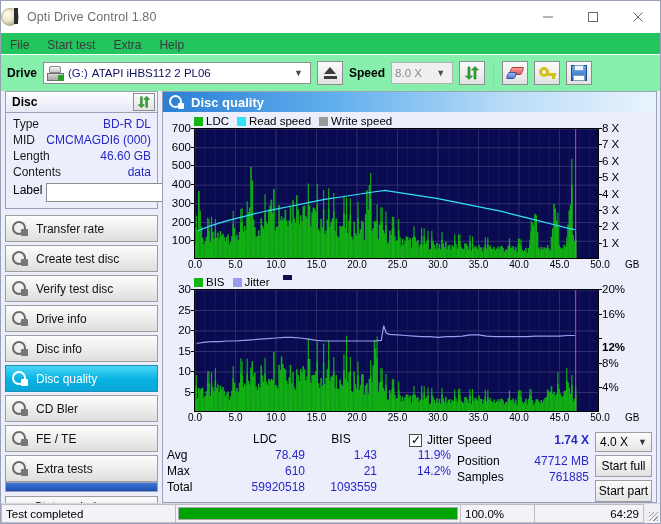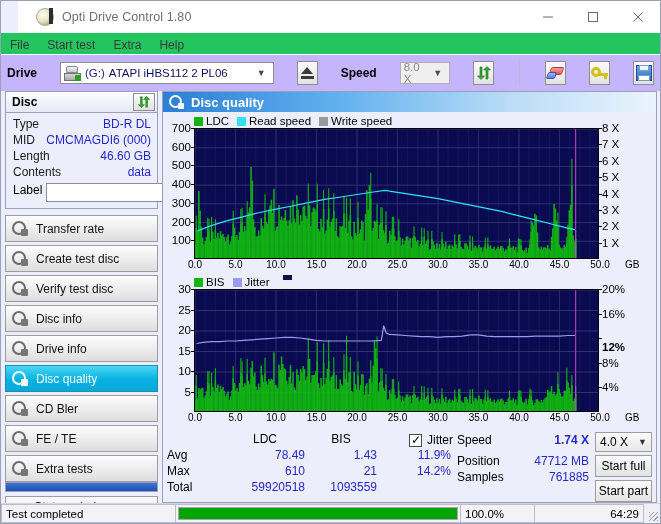--- a/index.html
+++ b/index.html
@@ -5,36 +5,36 @@
   * { box-sizing: border-box; }
   html, body { margin:0; padding:0; }
   body {
     width:661px; height:524px; overflow:hidden;
     font-family:"Liberation Sans", sans-serif;
     font-size:12px; color:#000; background:#eceefb;
   }
   .window { width:661px; height:524px; background:#eceefb; border:1px solid #9aa0b5; position:relative; display:flex; flex-direction:column; }
 
   
-  .titlebar { height:32px; background:#ffffff; display:flex; align-items:center; padding-left:18px; flex:0 0 32px;margin-left:17px; }
+  .titlebar { height:32px; background:#ffffff; display:flex; align-items:center; padding-left:0; flex:0 0 32px; }
   .app-icon { width:18px; height:18px; margin-right:8px; position:relative; }
   .app-icon .disc { position:absolute; left:0; top:0; width:18px; height:18px; border-radius:50%;
      background:radial-gradient(circle at 35% 35%, #fffdf0 0%, #e8e4c8 45%, #bdb894 70%, #8e8a6a 100%); border:1px solid #b0ab8a; }
   .app-icon .bar { position:absolute; right:1px; top:0px; width:4px; height:16px; background:#2b2b2b; }
   .title-text { font-size:12.5px; color:#6f6f70; letter-spacing:.1px; }
   .wincontrols { margin-left:auto; display:flex; height:32px; }
   .wc { width:45px; height:32px; display:flex; align-items:center; justify-content:center; color:#6b6b6b; font-size:13px; }
   .wc svg { display:block; }
 
   
   .menubar { height:22px; background:#22c55e; display:flex; align-items:flex-end; padding-left:0; flex:0 0 22px; border-bottom:1px solid #ffffff; }
   .menu-item { padding:2px 9px; font-size:12px; color:#3a3a3a; }
 
   
-  .toolbar { height:36px; flex:0 0 36px; background:#c4b5fd; display:flex; align-items:center; padding:0 6px; gap:23px; }
+  .toolbar { height:36px; flex:0 0 36px; background:#86efac; display:flex; align-items:center; padding:0 6px; gap:6px; }
   .lbl-bold { font-weight:bold; font-size:12px; color:#000; }
   .combo { height:22px; background:#fff; border:1px solid #8e8e8e; display:flex; align-items:center; padding:0 2px 0 3px; font-size:11.5px; }
   .combo .chev { margin-left:auto; padding:0 5px; color:#4a4a4a; font-size:9px; }
   .drive-combo { width:268px; }
   .drive-combo .dv { color:#1a1a8c; margin-right:4px; }
   .drive-combo .dn { color:#101060; }
   .hwicon { width:17px; height:15px; margin-right:4px; position:relative; flex:0 0 17px; }
   .hwicon .body { position:absolute; left:0; bottom:0; width:17px; height:8px; background:linear-gradient(#d8d8d8,#a9a9a9); border:1px solid #707070; }
   .hwicon .top { position:absolute; left:2px; top:0; width:12px; height:7px; background:linear-gradient(#f2f2f2,#c7c7c7); border:1px solid #8a8a8a; border-radius:2px 2px 0 0; }
   .hwicon .dot { position:absolute; right:0px; bottom:0px; width:6px; height:6px; background:#27a027; border-radius:1px; }
@@ -308,28 +308,28 @@
               <span class="c"></span>
               <span class="m"></span>
             </span>
           <span>Verify test disc</span>
         </div>
         <div class="test-btn">
           <span class="tico">
               <span class="c"></span>
               <span class="m"></span>
             </span>
-          <span>Disc info</span>
+          <span>Drive info</span>
         </div>
         <div class="test-btn">
           <span class="tico">
               <span class="c"></span>
               <span class="m"></span>
             </span>
-          <span>Drive info</span>
+          <span>Disc info</span>
         </div>
         <div class="test-btn sel">
           <span class="tico">
               <span class="c"></span>
               <span class="m"></span>
             </span>
           <span>Disc quality</span>
         </div>
         <div class="test-btn">
           <span class="tico">

